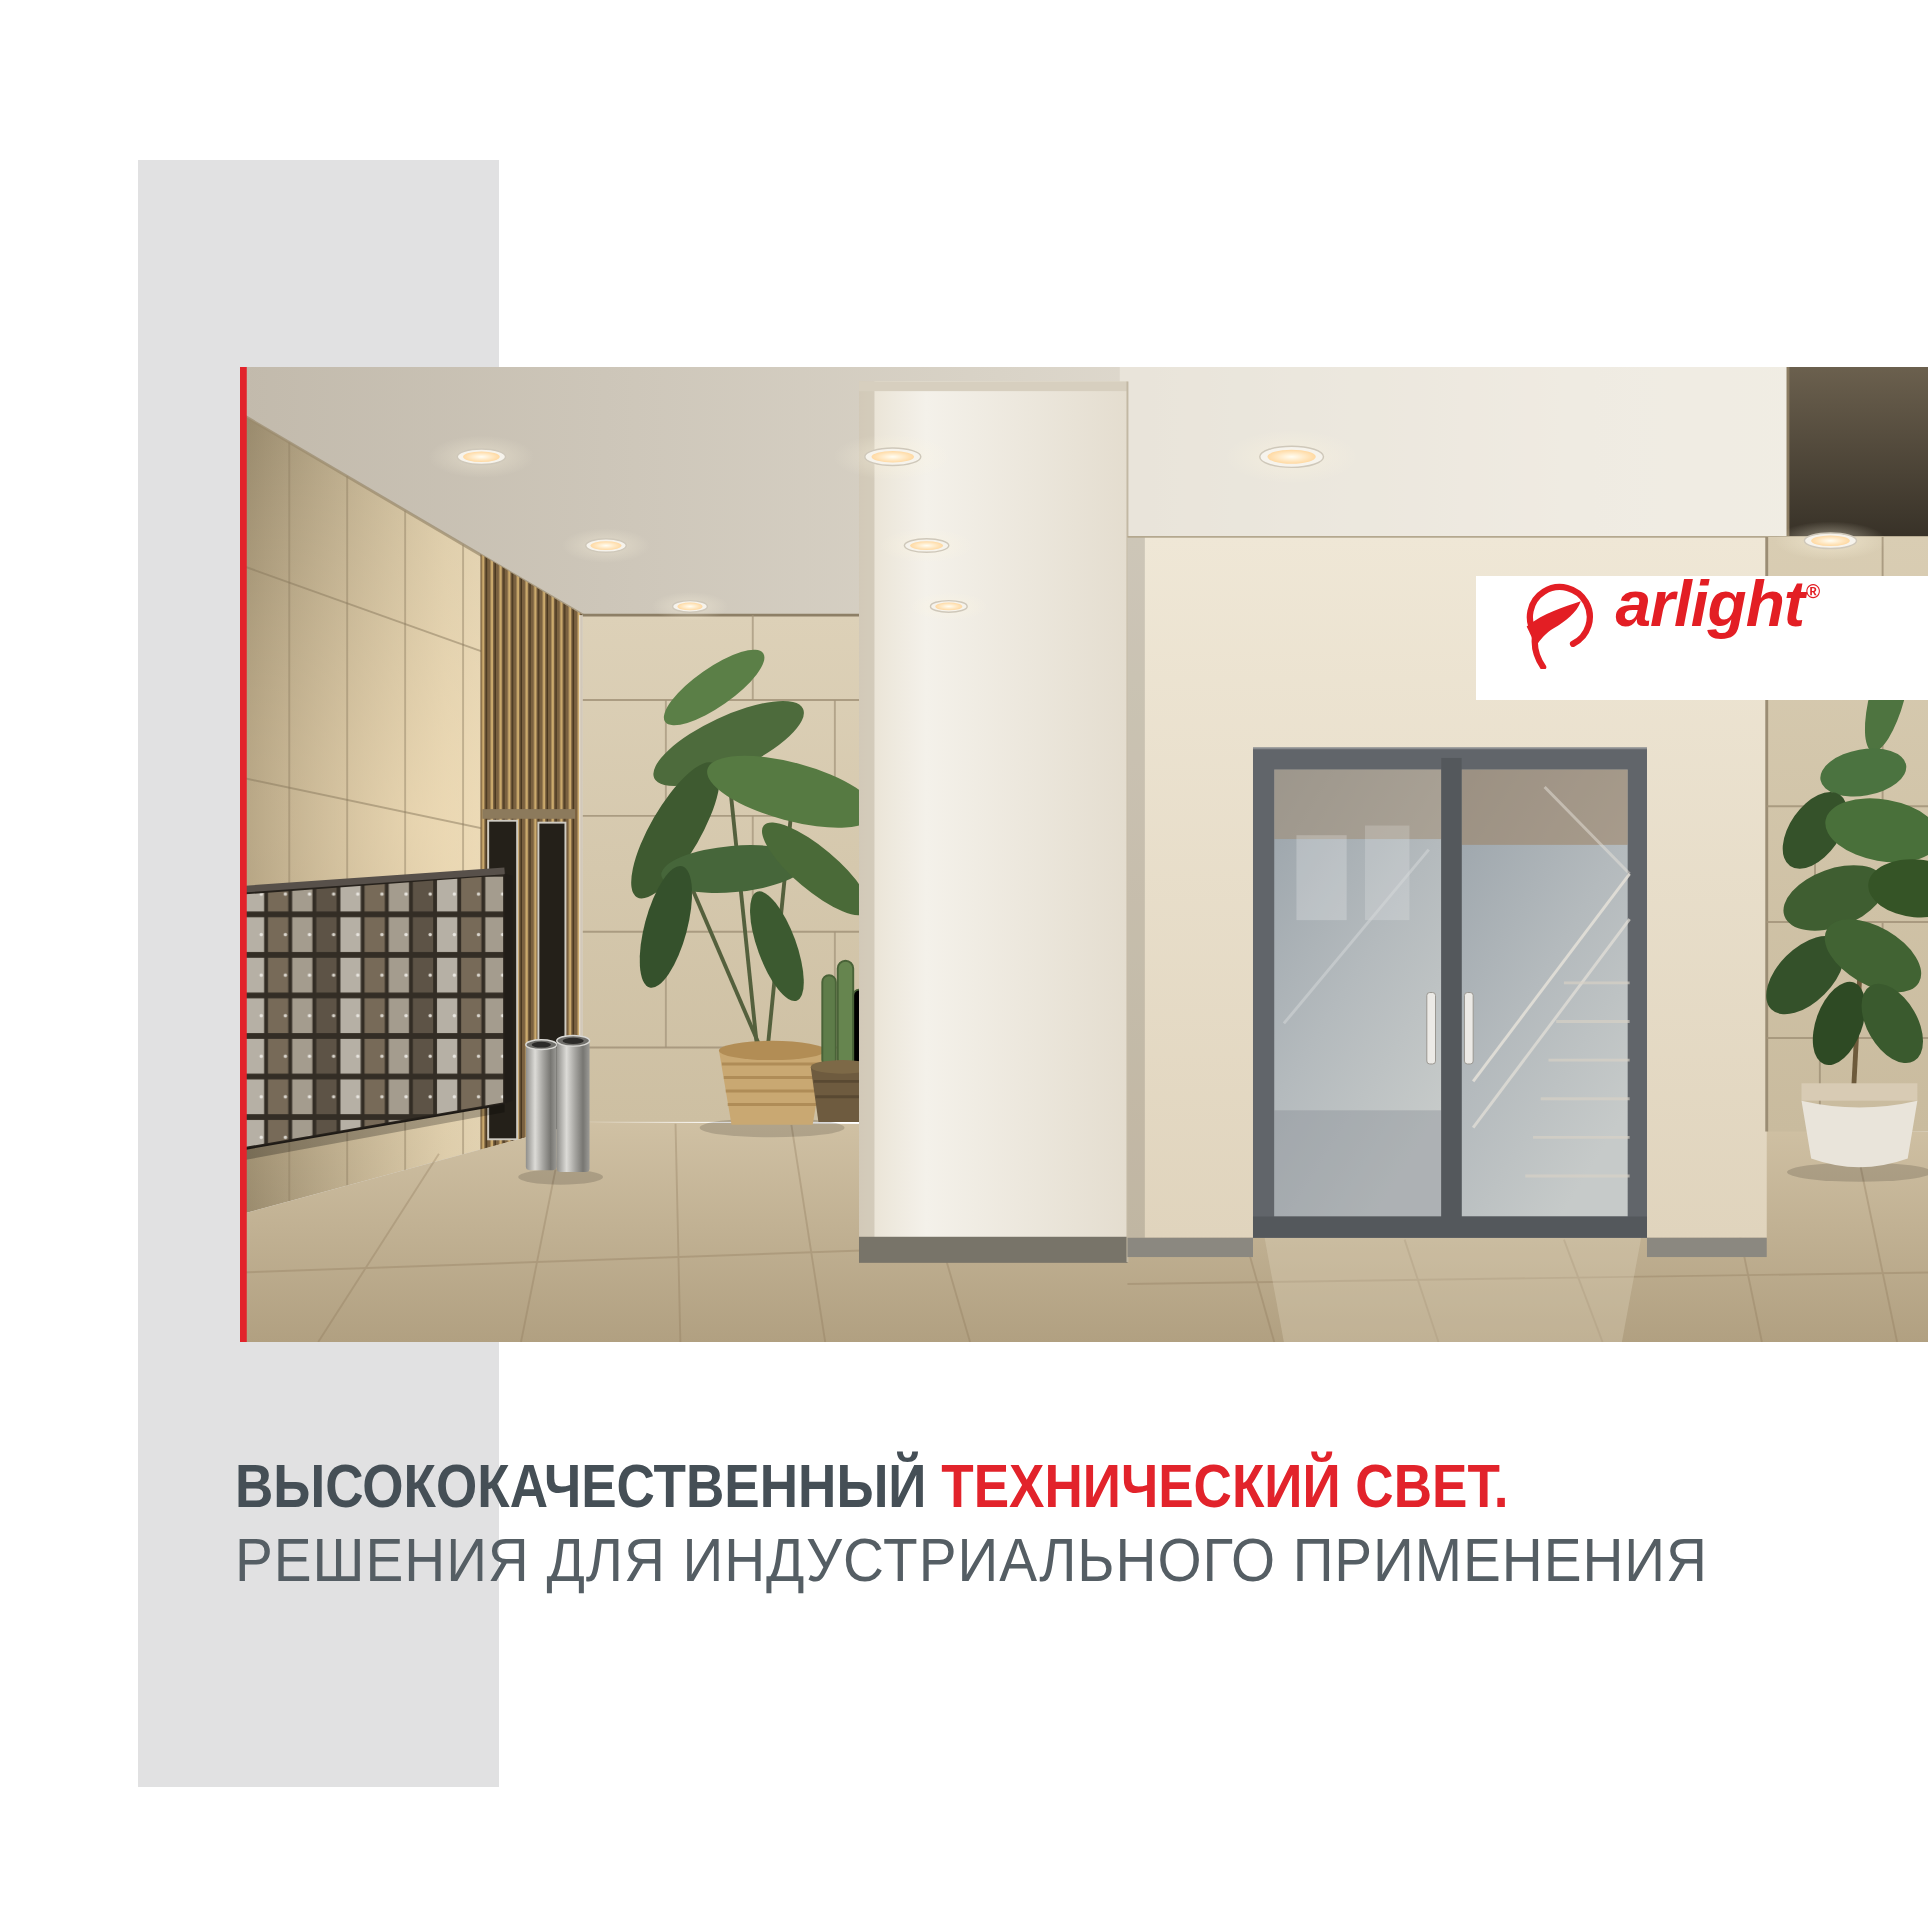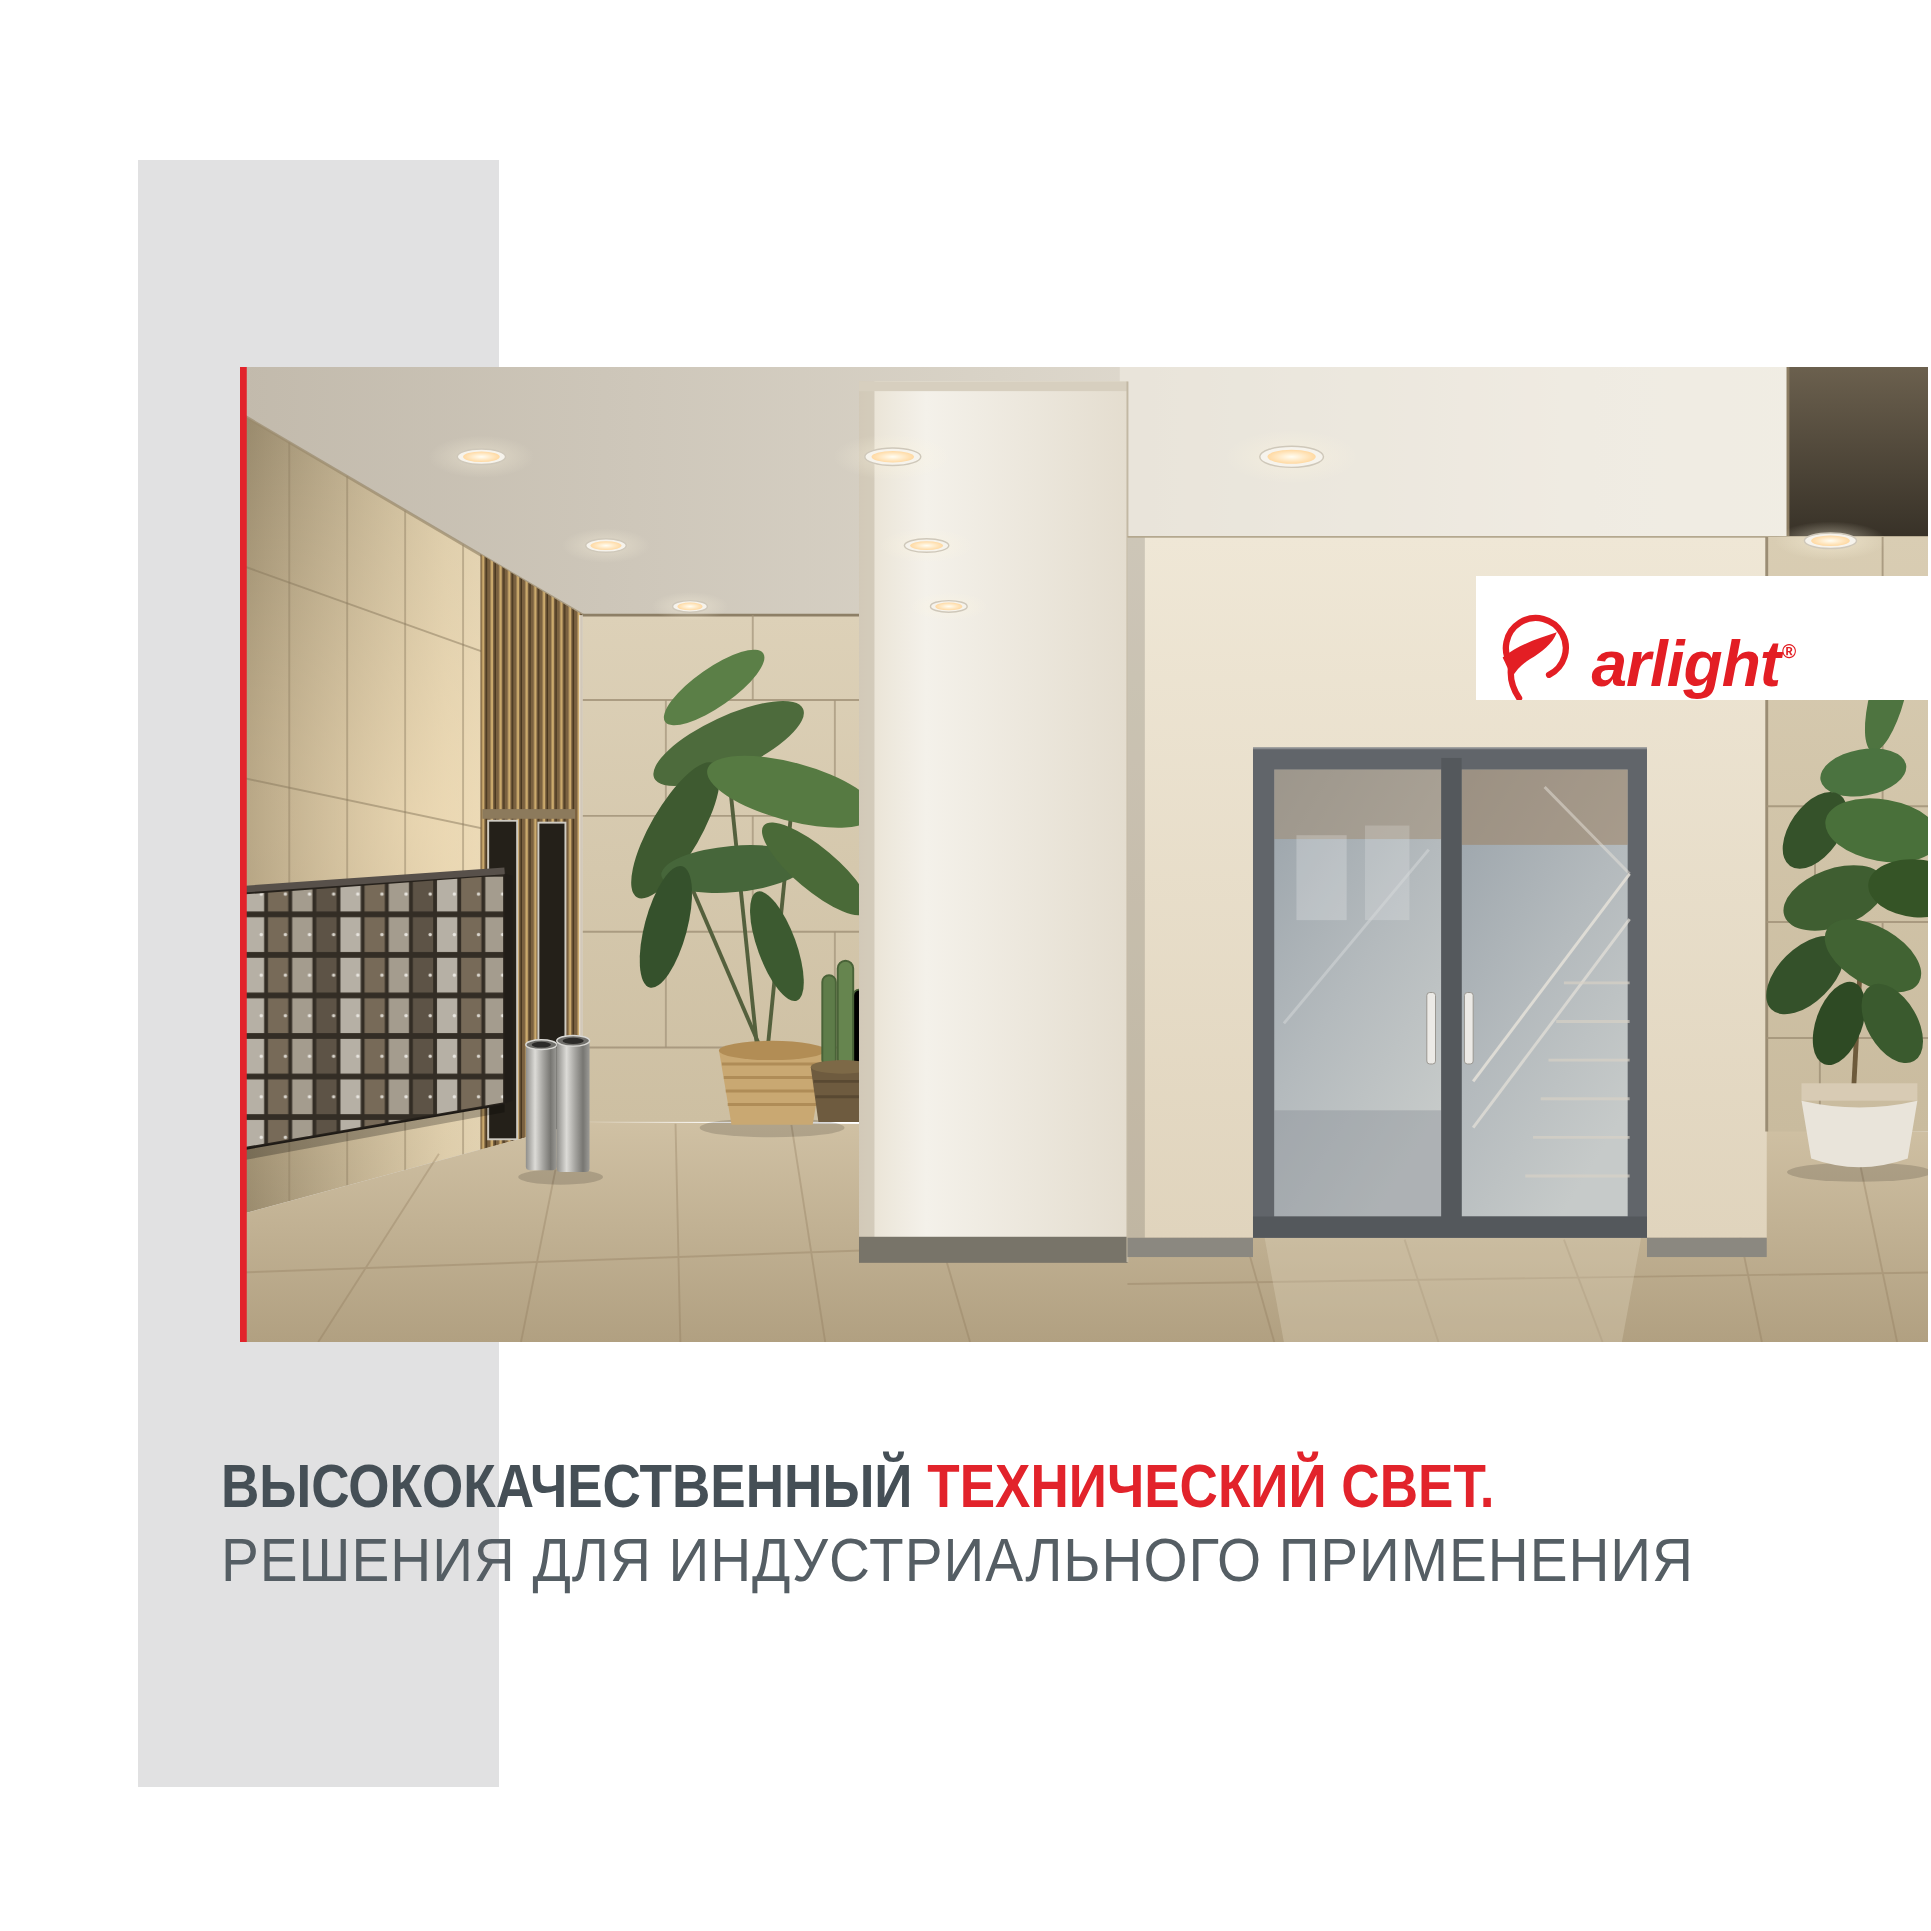--- a/index.html
+++ b/index.html
@@ -3,26 +3,26 @@
 <meta charset="utf-8">
 <style>
   html,body{margin:0;padding:0;background:#ffffff;}
   .stage{position:relative;width:1931px;height:1931px;background:#ffffff;overflow:hidden;
          font-family:"Liberation Sans", sans-serif;}
   .gray-band{position:absolute;left:138px;top:160px;width:361px;height:1627px;
              background:var(--panel-gray,#e1e1e2);}
   .photo{position:absolute;left:240px;top:367px;width:1688px;height:975px;}
   .photo svg{display:block;width:100%;height:100%;}
   .logo-box{position:absolute;left:1476px;top:576px;width:455px;height:124px;background:#ffffff;
-            display:flex;align-items:flex-end;gap:13.5px;padding-left:17px;box-sizing:border-box;}
+            display:flex;align-items:flex-start;gap:13.5px;padding-left:41px;box-sizing:border-box;}
   .logo-icon{flex:0 0 auto;margin-top:3.9px;}
   .wordmark{font-size:64px;font-weight:bold;font-style:italic;letter-spacing:-1px;
             color:var(--logo-red,#e31e24);line-height:1;position:relative;top:-3.9px;}
   .wordmark sup{font-size:19.3px;font-style:normal;position:relative;top:-5.8px;left:1.9px;}
-  .title-block{position:absolute;left:221px;top:1456px;width:1641px;}
+  .title-block{position:absolute;left:235px;top:1456px;width:1641px;}
   .title-line1{font-size:61px;font-weight:bold;line-height:1;white-space:pre;
                transform:scaleX(.87);transform-origin:left top;color:var(--title-dark,#454f56);}
   .title-line1 .red{color:var(--accent-red,#e2232b);}
   .title-line2{margin-top:12.6px;font-size:61px;font-weight:normal;line-height:1;white-space:pre;
                transform:scaleX(.93);transform-origin:left top;color:var(--title-gray,#555e64);
                letter-spacing:1px;}
 </style>
 </head>
 <body>
 

